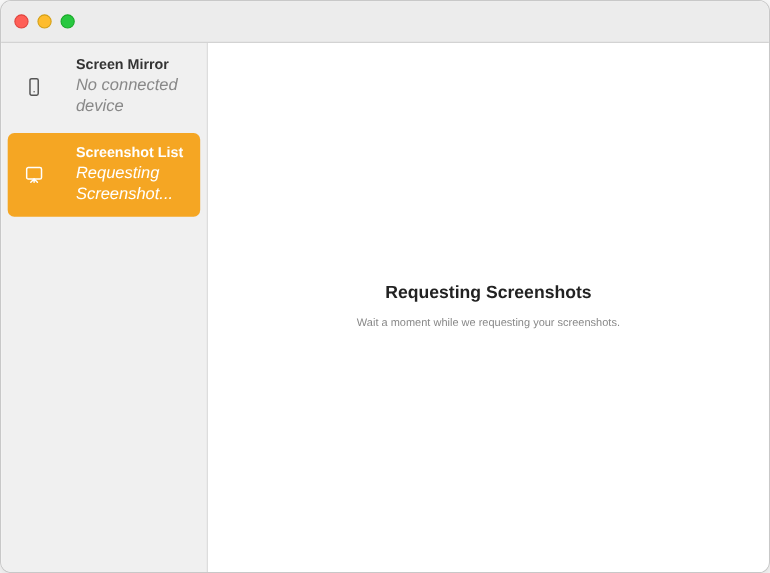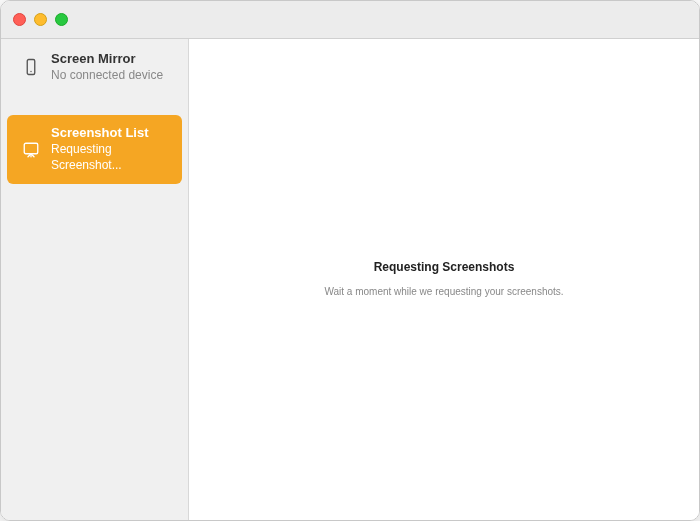--- a/index.html
+++ b/index.html
@@ -81,27 +81,27 @@
       display: flex;
       flex-direction: column;
       border-right: 1px solid #d8d8d8;
     }
 
     .sidebar-item {
       display: flex;
       align-items: center;
       padding: 10px 14px;
       cursor: pointer;
-      gap: 10px;
+      gap: 28px;
     }
 
     .sidebar-item.active {
       background: #f5a623;
       border-radius: 6px;
-      margin: 20px 6px;
+      margin: 2px 6px;
     }
 
     .sidebar-item:not(.active) {
       margin: 2px 6px;
       border-radius: 6px;
     }
 
     .sidebar-icon {
       width: 20px;
       height: 20px;
@@ -121,23 +121,24 @@
       flex-direction: column;
     }
 
     .sidebar-label {
       font-size: 13px;
       font-weight: 600;
       line-height: 1.3;
     }
 
     .sidebar-sublabel {
-      font-size: 12px;
+      font-size: 15px;
       font-weight: 400;
       line-height: 1.3;
+      font-style: italic;
     }
 
     .sidebar-item.active .sidebar-label,
     .sidebar-item.active .sidebar-sublabel {
       color: #fff;
     }
 
     .sidebar-item:not(.active) .sidebar-label {
       color: #333;
     }
@@ -155,21 +156,21 @@
       justify-content: center;
       flex-direction: column;
     }
 
     .center-content {
       text-align: center;
       max-width: 300px;
     }
 
     .center-title {
-      font-size: 12px;
+      font-size: 16px;
       font-weight: 700;
       color: #222;
       margin-bottom: 10px;
     }
 
     .center-subtitle {
       font-size: 10px;
       color: #888;
       line-height: 1.5;
     }

